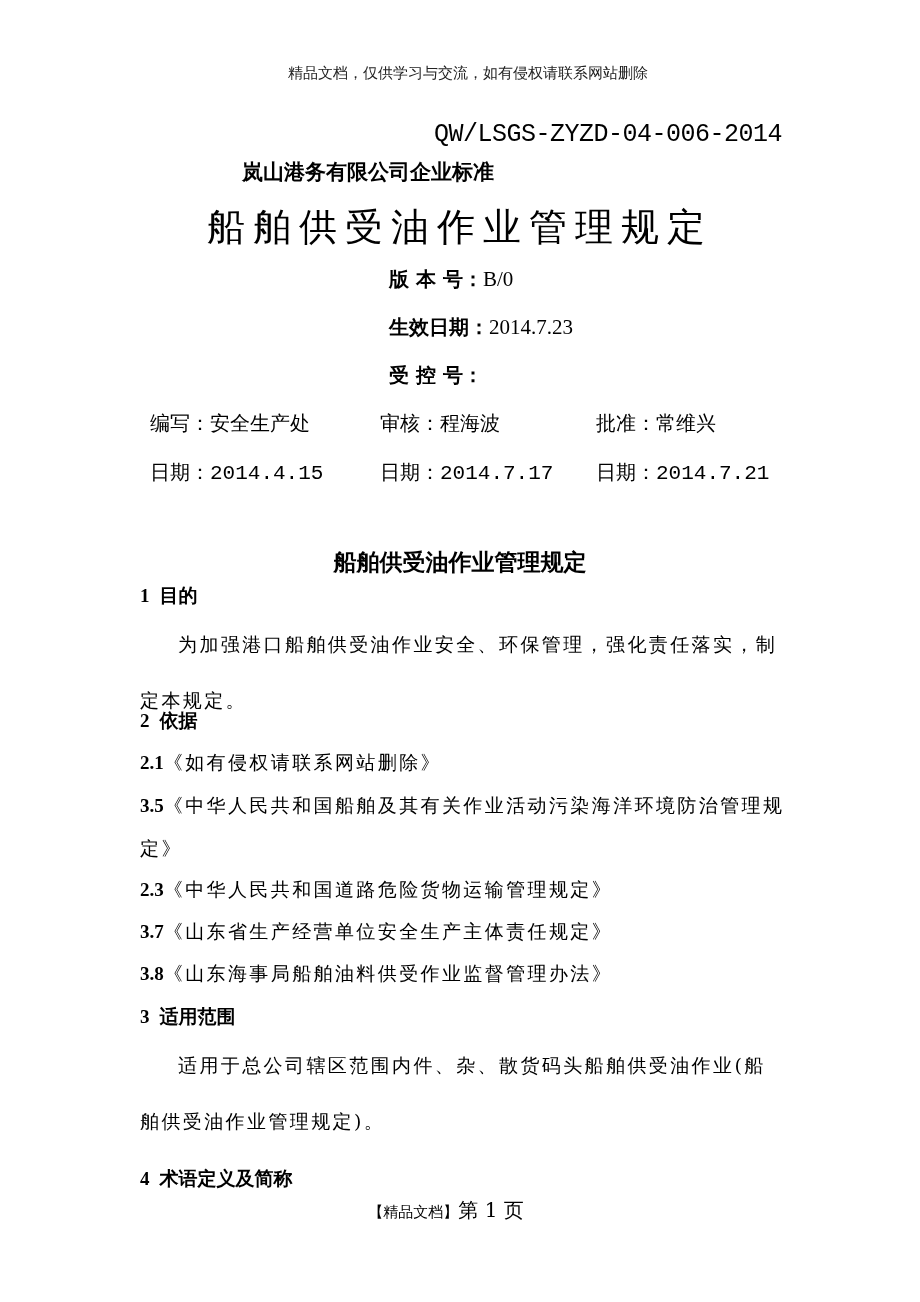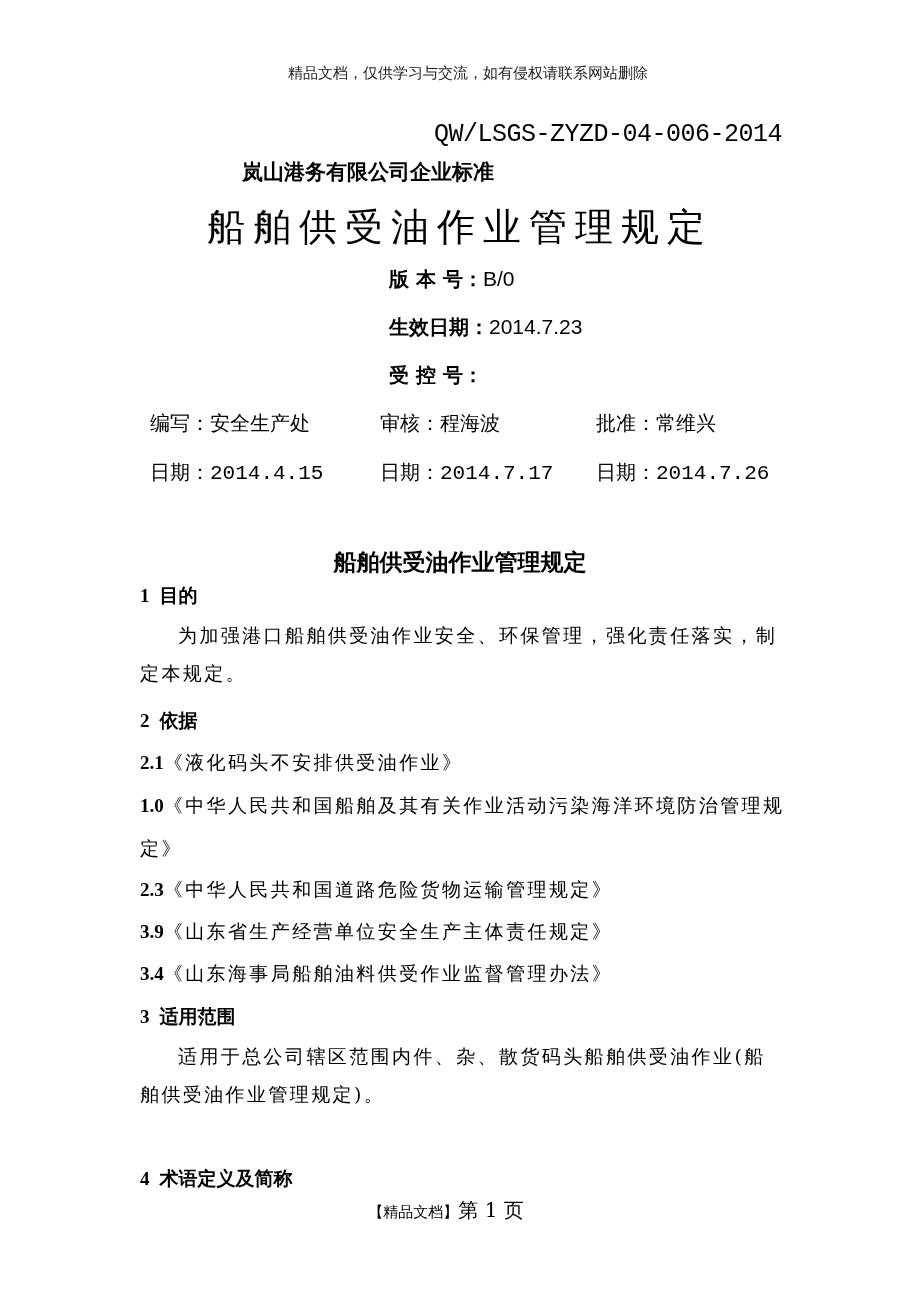--- a/index.html
+++ b/index.html
@@ -8,27 +8,27 @@
       color: #000; font-family: "DejaVu Serif", "Liberation Serif", serif;
     }
     .abs { position: absolute; white-space: nowrap; }
     .watermark { left: 8px; width: 920px; top: 64px; text-align: center; font-size: 15px; color: #222; }
     .docnum { right: 138px; top: 120px; font-family: "Liberation Mono", "DejaVu Sans Mono", monospace; font-size: 25px; letter-spacing: -0.5px; margin-left: 16px; }
     .company { left: 0; width: 816px; top: 158px; text-align: center; font-size: 21px; font-weight: bold; font-family: "DejaVu Sans", sans-serif; padding-left: 0; }
     .company span { margin-left: -80px; }
     .bigtitle { left: 0; width: 920px; top: 202px; text-align: center; font-size: 38px; letter-spacing: 8px; font-family: "DejaVu Sans", sans-serif; }
     .meta { left: 389px; font-size: 20px; }
     .meta .lbl { font-family: "DejaVu Sans", sans-serif; font-weight: bold; }
-    .meta .val { font-family: Liberation Sans, sans-serif; font-size: 21px; }
+    .meta .val { font-family: Liberation Serif, serif; font-size: 21px; }
     .sig { font-size: 20px; font-family: "DejaVu Sans", sans-serif; }
     .sig .val { font-family: "Liberation Mono", monospace; font-size: 21px; }
     .h-title { left: 0; width: 920px; top: 547px; text-align: center; font-size: 23px; font-weight: bold; font-family: "DejaVu Sans", sans-serif; }
     .section { left: 140px; font-size: 19px; font-weight: bold; font-family: "DejaVu Sans", sans-serif; }
     .section .num { font-family: "Liberation Serif", serif; font-weight: bold; margin-right: 10px; }
-    .para { left: 140px; width: 645px; font-size: 19px; line-height: 38px; white-space: normal; letter-spacing: 2.4px; text-indent: 38px; }
+    .para { left: 140px; width: 645px; font-size: 19px; line-height: 56px; white-space: normal; letter-spacing: 2.4px; text-indent: 38px; }
     .ref { left: 140px; font-size: 19px; letter-spacing: 2.4px; }
     .ref .num { font-family: "Liberation Serif", serif; font-weight: bold; letter-spacing: 0; }
     .ref2 { left: 140px; width: 645px; white-space: normal; line-height: 42px; }
     .footer { left: 0; width: 892px; top: 1197px; text-align: center; font-size: 20px; }
     .footer .tag { font-size: 15px; }
   </style>
 </head>
 <body>
 
 <div class="abs watermark">精品文档，仅供学习与交流，如有侵权请联系网站删除</div>
@@ -59,48 +59,48 @@
   <span>批准：</span><span>常维兴</span>
 </div>
 
 <div class="abs sig" style="left:150px; top:459px">
   <span>日期：</span><span class="val">2014.4.15</span>
 </div>
 <div class="abs sig" style="left:380px; top:459px">
   <span>日期：</span><span class="val">2014.7.17</span>
 </div>
 <div class="abs sig" style="left:596px; top:459px">
-  <span>日期：</span><span class="val">2014.7.26</span>
+  <span>日期：</span><span class="val">2014.7.21</span>
 </div>
 
 <div class="abs h-title">船舶供受油作业管理规定</div>
 
 <div class="abs section" style="top:583px">
   <span class="num">1</span><span>目的</span>
 </div>
 <div class="abs para" style="top:616px">为加强港口船舶供受油作业安全、环保管理，强化责任落实，制定本规定。</div>
 
 <div class="abs section" style="top:708px">
   <span class="num">2</span><span>依据</span>
 </div>
 
 <div class="abs ref" style="top:750px">
-  <span class="num">2.1</span><span>《液化码头不安排供受油作业》</span>
+  <span class="num">2.1</span><span>《如有侵权请联系网站删除》</span>
 </div>
 <div class="abs ref ref2" style="top:784px">
-  <span class="num">1.0</span><span>《中华人民共和国船舶及其有关作业活动污染海洋环境防治管理规定》</span>
+  <span class="num">3.5</span><span>《中华人民共和国船舶及其有关作业活动污染海洋环境防治管理规定》</span>
 </div>
 <div class="abs ref" style="top:877px">
   <span class="num">2.3</span><span>《中华人民共和国道路危险货物运输管理规定》</span>
 </div>
 <div class="abs ref" style="top:919px">
-  <span class="num">3.9</span><span>《山东省生产经营单位安全生产主体责任规定》</span>
+  <span class="num">3.7</span><span>《山东省生产经营单位安全生产主体责任规定》</span>
 </div>
 <div class="abs ref" style="top:961px">
-  <span class="num">3.4</span><span>《山东海事局船舶油料供受作业监督管理办法》</span>
+  <span class="num">3.8</span><span>《山东海事局船舶油料供受作业监督管理办法》</span>
 </div>
 
 <div class="abs section" style="top:1004px">
   <span class="num">3</span><span>适用范围</span>
 </div>
 <div class="abs para" style="top:1037px">适用于总公司辖区范围内件、杂、散货码头船舶供受油作业(船舶供受油作业管理规定)。</div>
 
 <div class="abs section" style="top:1166px">
   <span class="num">4</span><span>术语定义及简称</span>
 </div>

